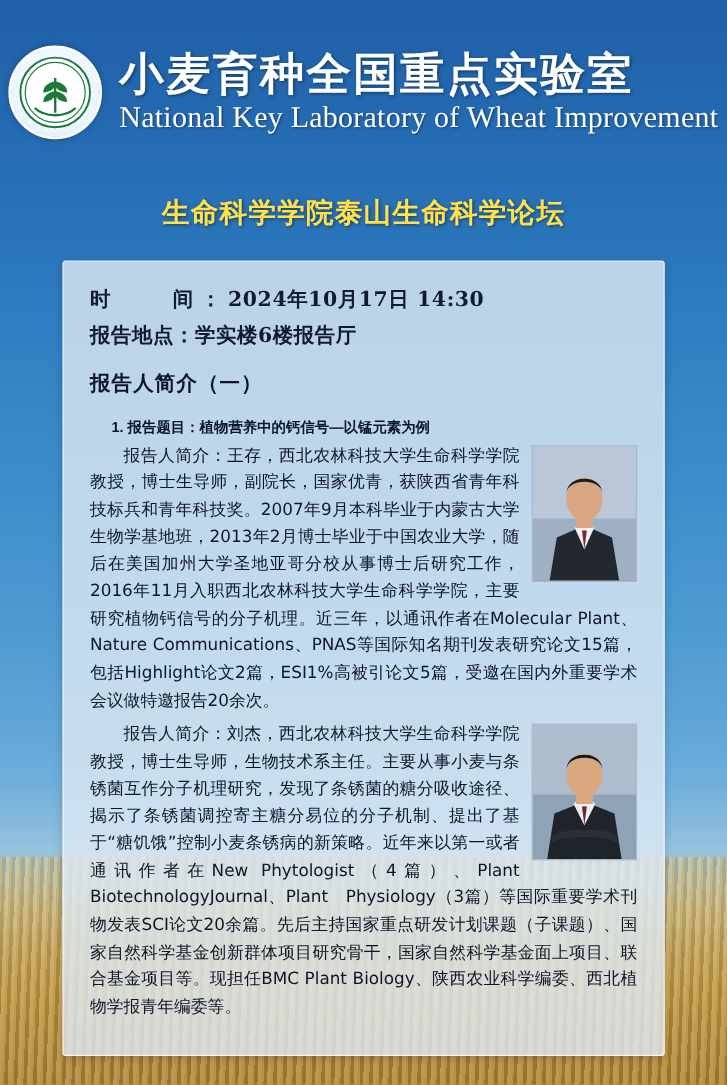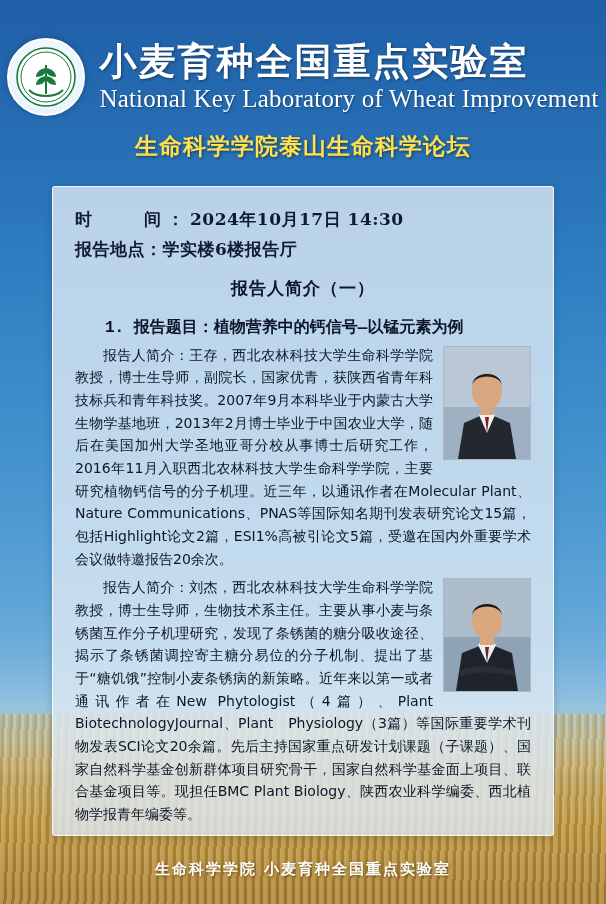--- a/index.html
+++ b/index.html
@@ -98,67 +98,66 @@
   }
   .title-en {
     font-family: "Liberation Serif", serif;
     font-size: 25px;
     color: #ffffff;
     letter-spacing: 0.2px;
     text-shadow: 1px 1px 2px rgba(0,0,0,0.4);
     margin-top: 2px;
   }
   .forum-title {
-    margin-top: 15px;
+    margin-top: 46px;
     text-align: center;
     font-family: "DejaVu Serif", serif;
     font-weight: bold;
     font-size: 23px;
     letter-spacing: 1px;
     color: #ffe14d;
     text-shadow: 1px 1px 3px rgba(0,0,0,0.5);
   }
   
   .panel {
     position: relative;
     margin: 24px 52px 0 52px;
     background: rgba(222,234,244,0.80);
     border: 1px solid rgba(255,255,255,0.75);
     border-radius: 3px;
-    padding: 18px 22px 3px 22px;
+    padding: 18px 22px 22px 22px;
     box-shadow: 0 2px 8px rgba(0,0,0,0.18);
   }
   .meta-line {
     font-family: "DejaVu Serif", serif;
     font-size: 17px;
     font-weight: bold;
     color: #101b33;
     line-height: 1.75;
     letter-spacing: 0.5px;
   }
   .meta-label { letter-spacing: 6px; }
   .section-title {
-    text-align: center;
     font-family: "DejaVu Serif", serif;
     font-weight: bold;
     font-size: 17px;
     color: #0b1428;
     margin: 12px 0 10px 0;
     letter-spacing: 1px;
   }
   .talk {
     margin-bottom: 6px;
     overflow: hidden;
   }
   .talk-heading {
-    font-family: Liberation Mono, monospace;
-    font-weight: bold;
-    font-size: 16px;
+    font-family: Liberation Sans, sans-serif;
+    font-weight: bold;
+    font-size: 12px;
     color: #0b1428;
-    margin: 6px 0 4px 30px;
+    margin: 6px 0 4px 18px;
     line-height: 1.5;
   }
   .portrait {
     float: right;
     width: 86px;
     height: 112px;
     margin: 2px 0 4px 10px;
     border: 1px solid #aab8c6;
     background: linear-gradient(to bottom, #cfd8e2 0%, #b6c3d1 45%, #8d9aa8 100%);
     overflow: hidden;

